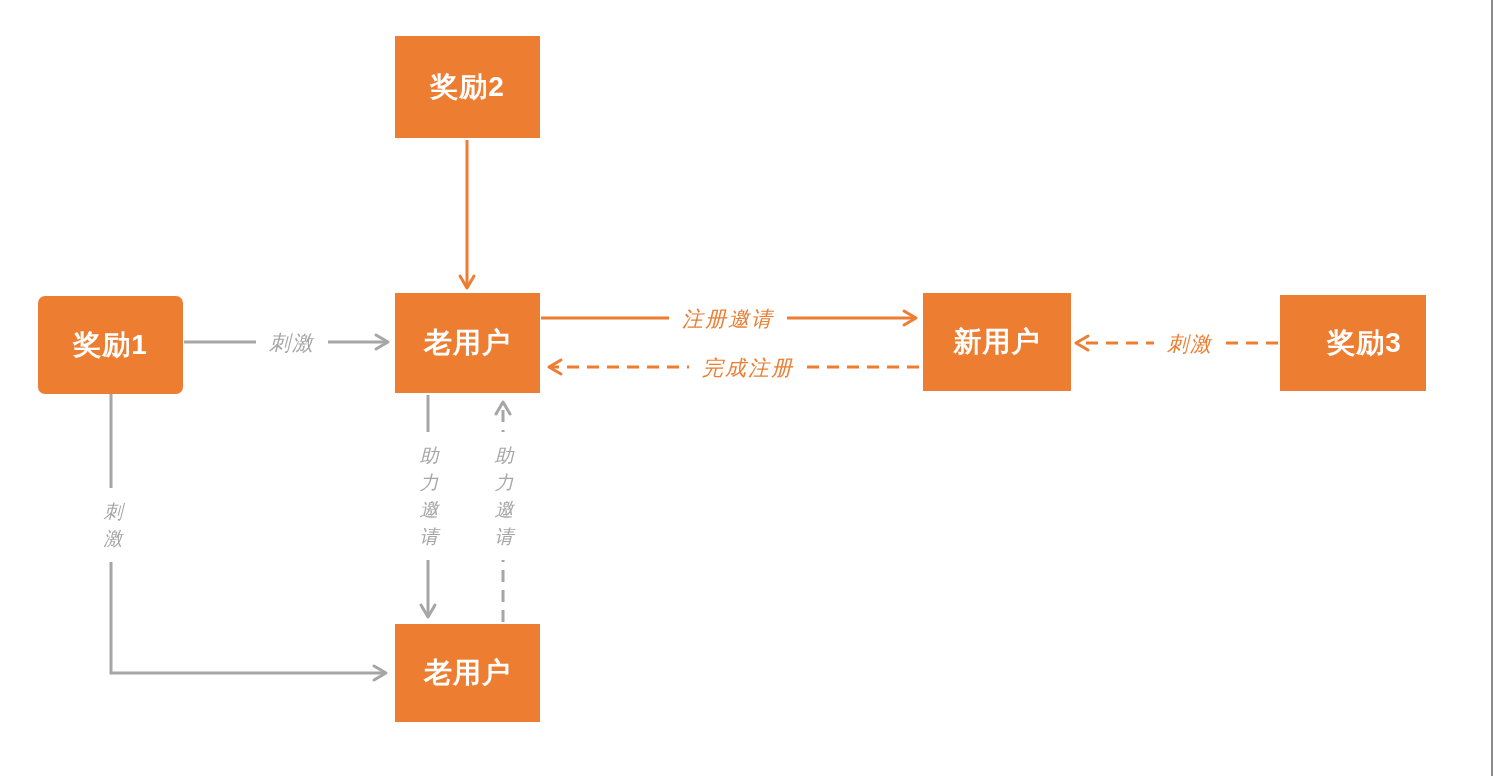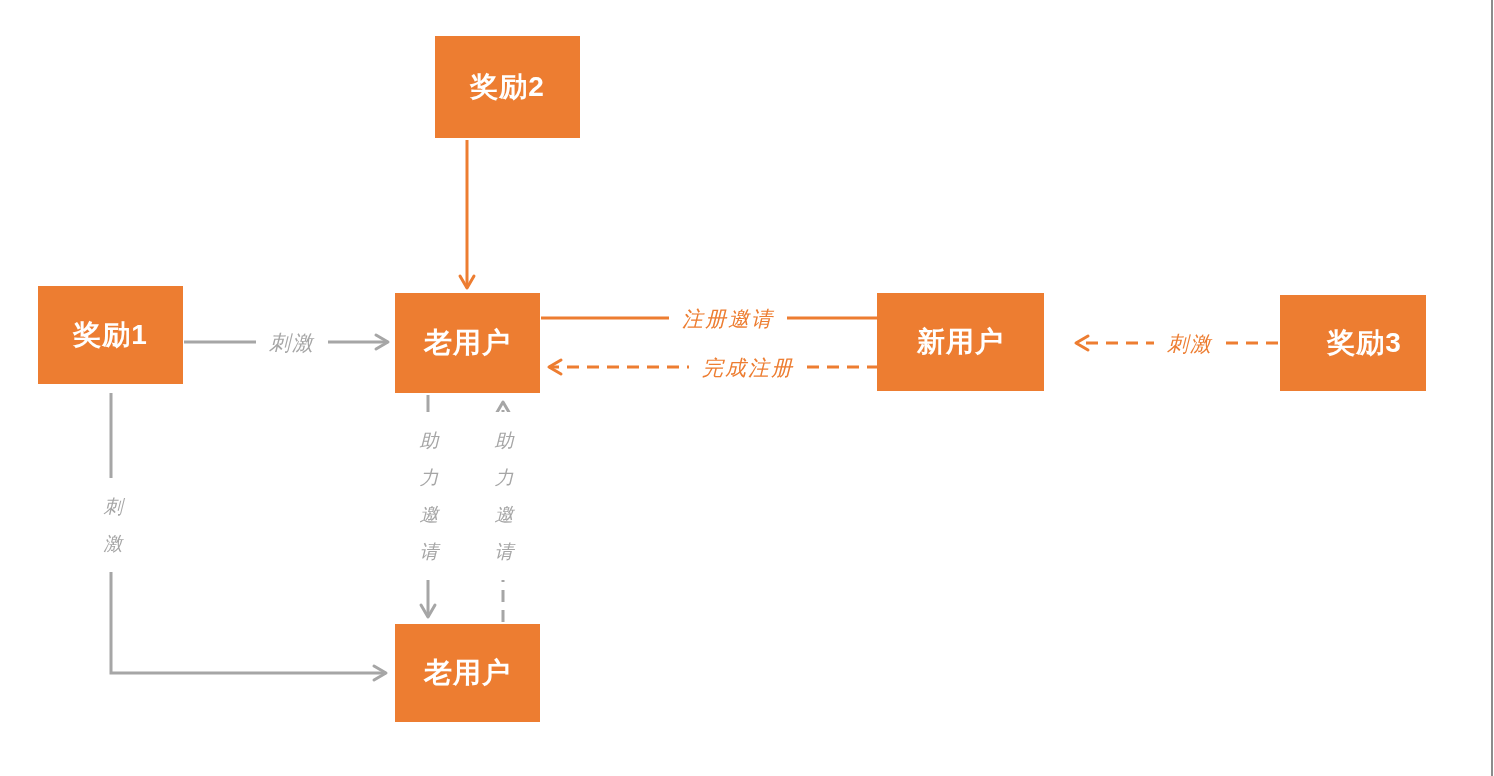--- a/index.html
+++ b/index.html
@@ -57,21 +57,21 @@
     padding: 3px 13px;
     line-height: 1.1;
     font-style: italic;
   }
   .elabel.vert {
     white-space: normal;
     width: 23px;
     padding: 10px 1px;
     font-size: 19px;
     letter-spacing: 0;
-    line-height: 37px;
+    line-height: 27px;
     text-align: center;
     word-break: break-all;
   }
   .orange-text { color: var(--accent); }
   .gray-text   { color: var(--text-gray); }
 
   .right-border-line {
     position: absolute;
     top: 0;
     left: 1491px;
@@ -98,27 +98,27 @@
     <path class="ln accent" d="M467,140 L467,288" marker-end="url(#arrow-accent)"></path>
     <path class="ln gray" d="M184,342 L388,342" marker-end="url(#arrow-gray)"></path>
     <path class="ln accent" d="M541,318 L916,318" marker-end="url(#arrow-accent)"></path>
     <path class="ln accent dashed" d="M919,367 L549,367" marker-end="url(#arrow-accent)"></path>
     <path class="ln accent dashed" d="M1278,343 L1076,343" marker-end="url(#arrow-accent)"></path>
     <path class="ln gray" d="M428,395 L428,617" marker-end="url(#arrow-gray)"></path>
     <path class="ln gray dashed" d="M503,622 L503,402" marker-end="url(#arrow-gray)"></path>
     <path class="ln gray" d="M111,393 L111,673 L386,673" marker-end="url(#arrow-gray)"></path>
   </svg>
 
-  <div class="node" style="left:395px; top:36px;  width:145px; height:102px;margin-left:40px;">奖励2</div>
+  <div class="node" style="left:395px; top:36px;  width:145px; height:102px;">奖励2</div>
 
-  <div class="node" style="left:38px;  top:286px; width:145px; height:98px;">奖励1</div>
+  <div class="node" style="left:38px;  top:296px; width:145px; height:98px;border-radius:7px;">奖励1</div>
 
   <div class="node" style="left:395px; top:293px; width:145px; height:100px;">老用户</div>
 
-  <div class="node" style="left:877px; top:293px; width:167px; height:98px;font-family:Liberation Serif, serif;">新用户</div>
+  <div class="node" style="left:923px; top:293px; width:148px; height:98px;font-family:Liberation Serif, serif;">新用户</div>
 
   <div class="node" style="left:1280px; top:295px; width:146px; height:96px;padding-left:23px;">奖励3</div>
 
   <div class="node" style="left:395px; top:624px; width:145px; height:98px;">老用户</div>
 
   <div class="elabel gray-text" style="left:292px; top:343px;">刺激</div>
 
   <div class="elabel orange-text" style="left:728px; top:319px;">注册邀请</div>
 
   <div class="elabel orange-text" style="left:748px; top:368px;">完成注册</div>

